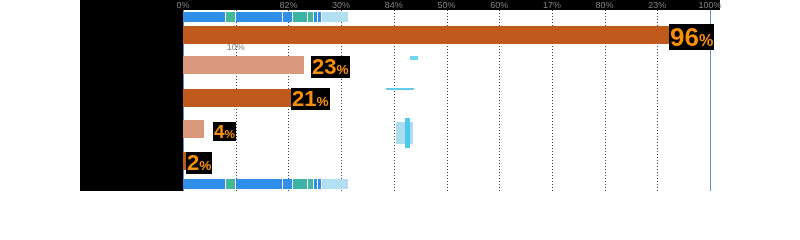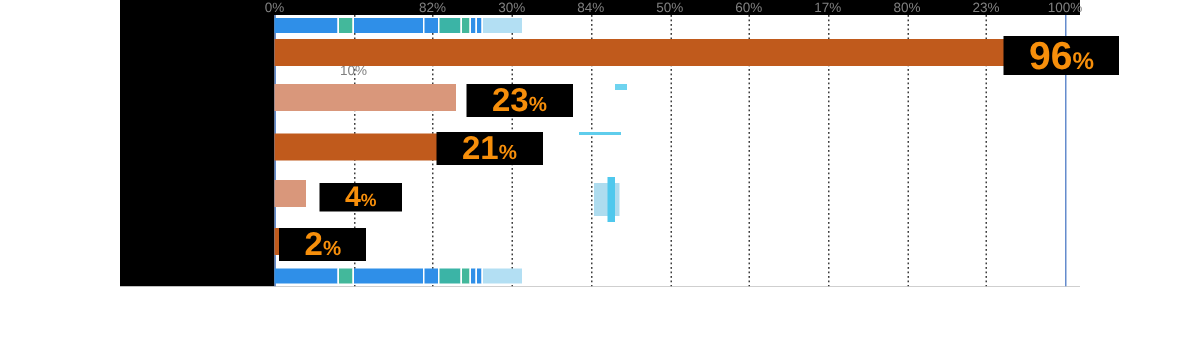--- a/index.html
+++ b/index.html
@@ -46,21 +46,21 @@
   .bar.dark{background:#c05a1c;}
   .bar.light{background:#d9977b;}
 
   .val{
     position:absolute;
     color:#f78f0b;
     font-weight:bold;
     line-height:1;
     white-space:nowrap;
     background:#000000;
-    padding:0 17px;
+    padding:0 1px;
     text-align:right;
   }
   .val .pct{font-size:.62em;}
 
   
   .stack{position:absolute;height:10px;display:flex;}
   .seg{height:10px;}
   .seg.sep{width:1px;background:#ffffff;}
 
   

